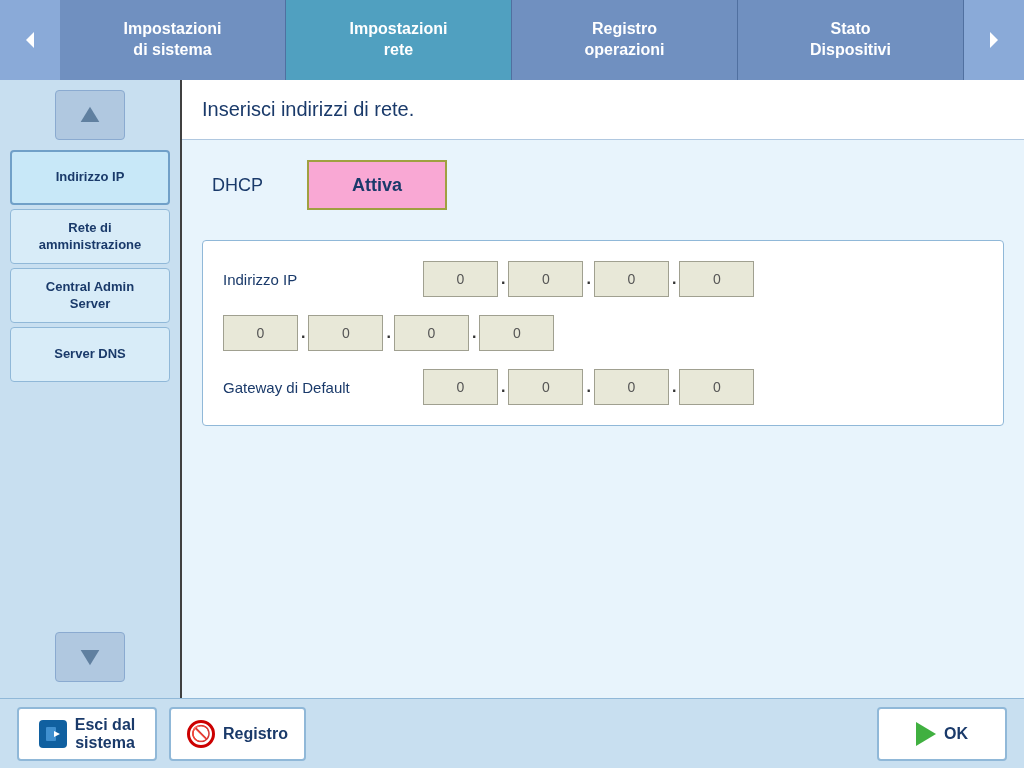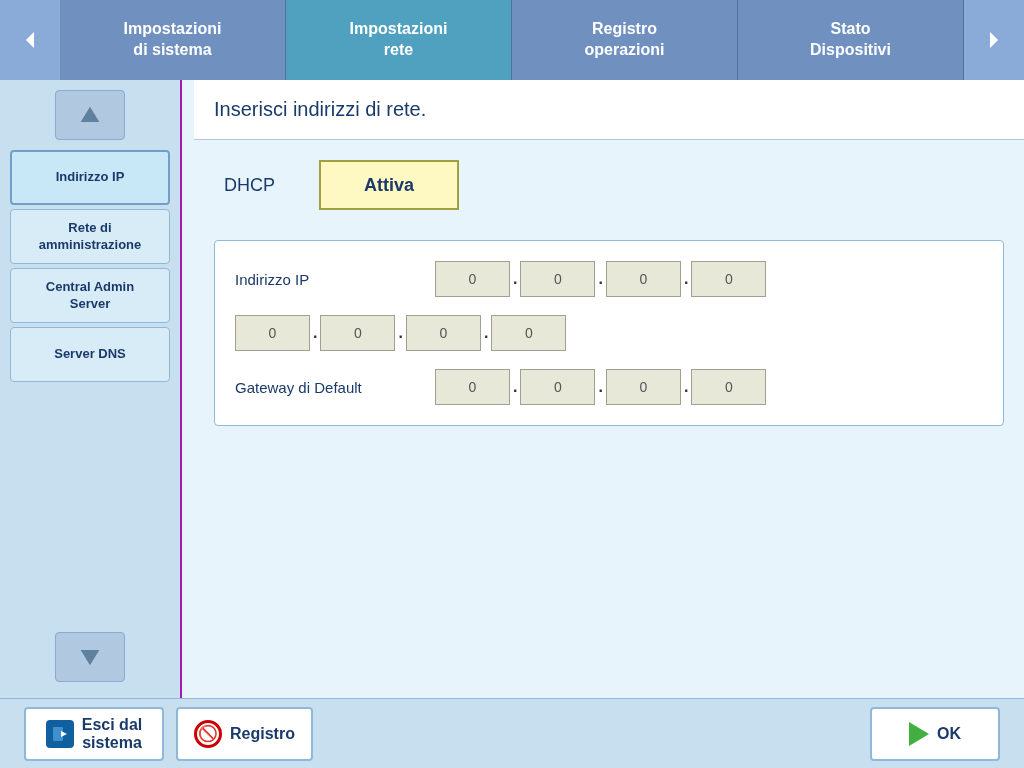--- a/index.html
+++ b/index.html
@@ -107,24 +107,23 @@
     }
     .sidebar-item.active {
       background: #c8e8f8;
       border: 2px solid #70a0c8;
     }
 
     
     .content-panel {
       flex: 1;
       background: #e8f4fc;
-      border-left: 2px solid #a21caf;
+      border-left: 2px solid #404040;
       display: flex;
       flex-direction: column;
-      padding-left: 12px;
     }
     .content-header {
       background: white;
       padding: 16px 20px;
       font-size: 20px;
       color: #1a3a6a;
       border-bottom: 1px solid #b0c8e0;
       min-height: 60px;
       display: flex;
       align-items: center;
@@ -147,21 +146,21 @@
       height: 50px;
       border: 2px solid #90a860;
       font-size: 18px;
       font-weight: bold;
       cursor: pointer;
       display: flex;
       align-items: center;
       justify-content: center;
     }
     .dhcp-btn.active-btn {
-      background: #fef9c3;
+      background: #f9a8d4;
       border-color: #a0a040;
       color: #1a3a6a;
     }
     .dhcp-btn.inactive-btn {
       background: #e8f4fc;
       border-color: #90b8d8;
       color: #1a3a6a;
     }
 
     
@@ -207,21 +206,21 @@
       color: #333;
       margin: 0 3px;
     }
 
     
     .bottom-bar {
       height: 70px;
       background: #c8dff0;
       display: flex;
       align-items: center;
-      padding: 8px 24px;
+      padding: 8px 17px;
       gap: 12px;
       border-top: 1px solid #90b8d8;
     }
     .bottom-btn {
       height: 54px;
       background: white;
       border: 2px solid #90b8d8;
       display: flex;
       align-items: center;
       justify-content: center;

